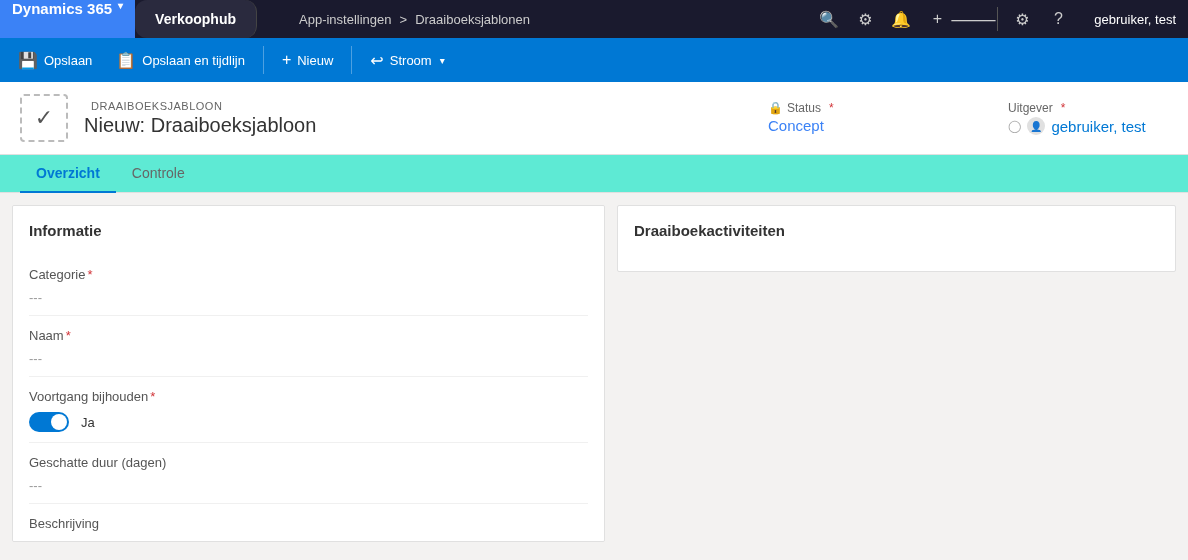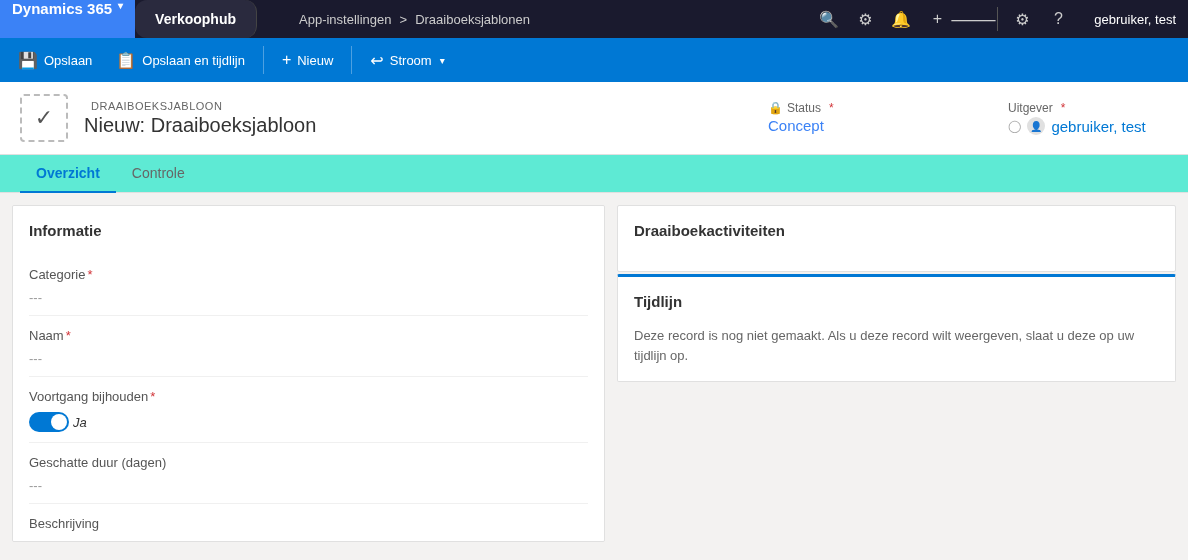--- a/index.html
+++ b/index.html
@@ -85,21 +85,21 @@
       flex: 1; background: #fff; border: 1px solid #e0e0e0; border-radius: 2px; padding: 16px; overflow-y: auto;
     }
     .panel-title { font-size: 15px; font-weight: 600; color: #333; margin-bottom: 16px; }
     .form-row {
       display: flex; align-items: flex-start; padding: 10px 0; border-bottom: 1px solid #f0f0f0; gap: 8px; flex-direction: column;
     }
     .form-row:last-child { border-bottom: none; }
     .form-label { width: 160px; font-size: 13px; color: #555; flex-shrink: 0; padding-top: 2px; }
     .form-required { color: #d13438; margin-left: 2px; }
     .form-value { flex: 1; font-size: 13px; color: #999; }
-    .toggle-container { display: flex; align-items: center; gap: 4px; font-style: italic; }
+    .toggle-container { display: flex; align-items: center; gap: 12px; }
     .toggle {
       width: 40px; height: 20px; background: #0078d4; border-radius: 10px;
       position: relative; cursor: pointer;
     }
     .toggle-thumb {
       width: 16px; height: 16px; background: #fff; border-radius: 50%;
       position: absolute; top: 2px; right: 2px; transition: 0.2s;
     }
     .toggle-label { font-size: 13px; color: #333; }
     .textarea-row { align-items: flex-start; }
@@ -254,18 +254,14 @@
         <button class="scroll-btn">▲</button>
         <button class="scroll-btn">▼</button>
       </div>
     </div>
   </div>
 
   <div class="right-panel">
     <div class="panel-card">
       <div class="panel-title">Draaiboekactiviteiten</div>
     </div>
-    <div class="panel-card timeline">
-      <div class="panel-title">Tijdlijn</div>
-      <div class="timeline-note">Deze record is nog niet gemaakt. Als u deze record wilt weergeven, slaat u deze op uw tijdlijn op.</div>
-    </div>
   </div>
 </div>
 
 </body></html>

